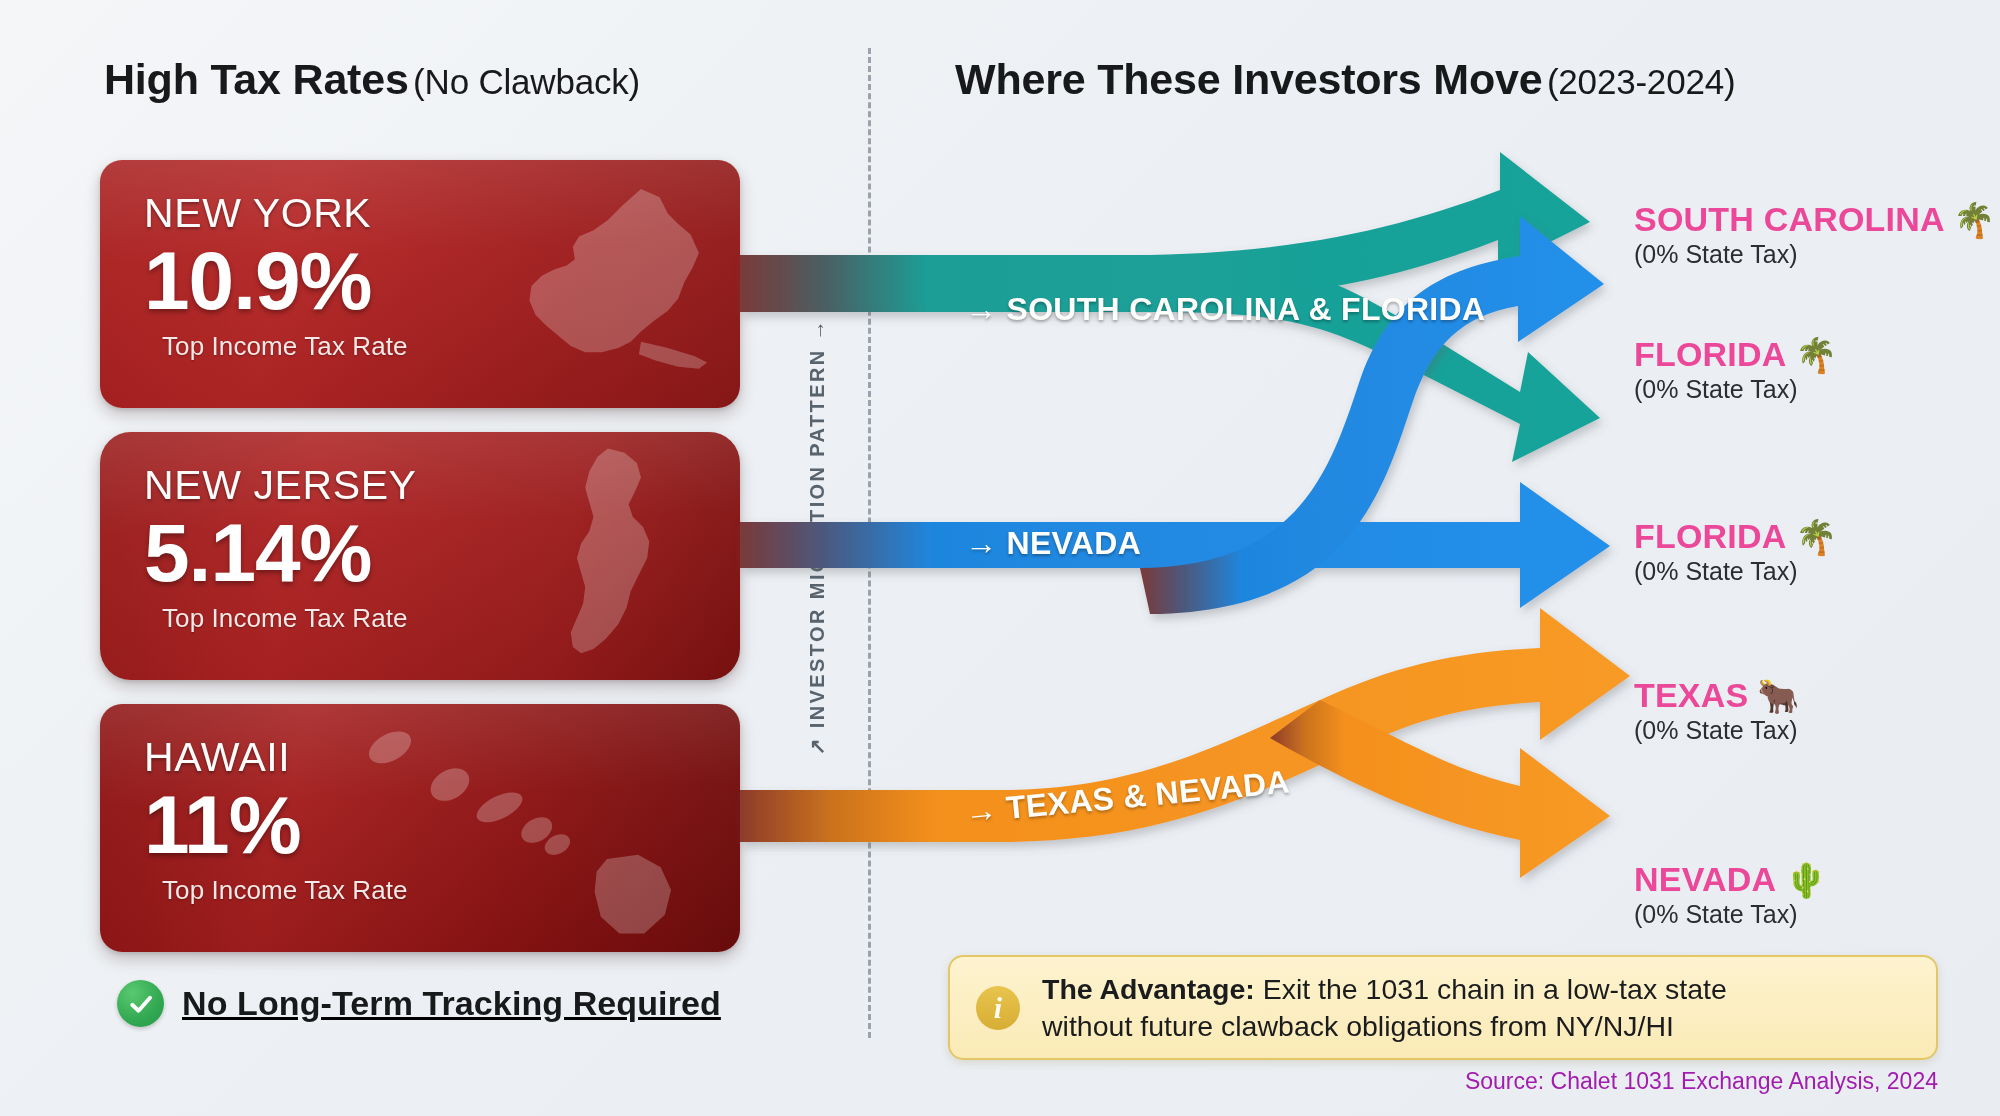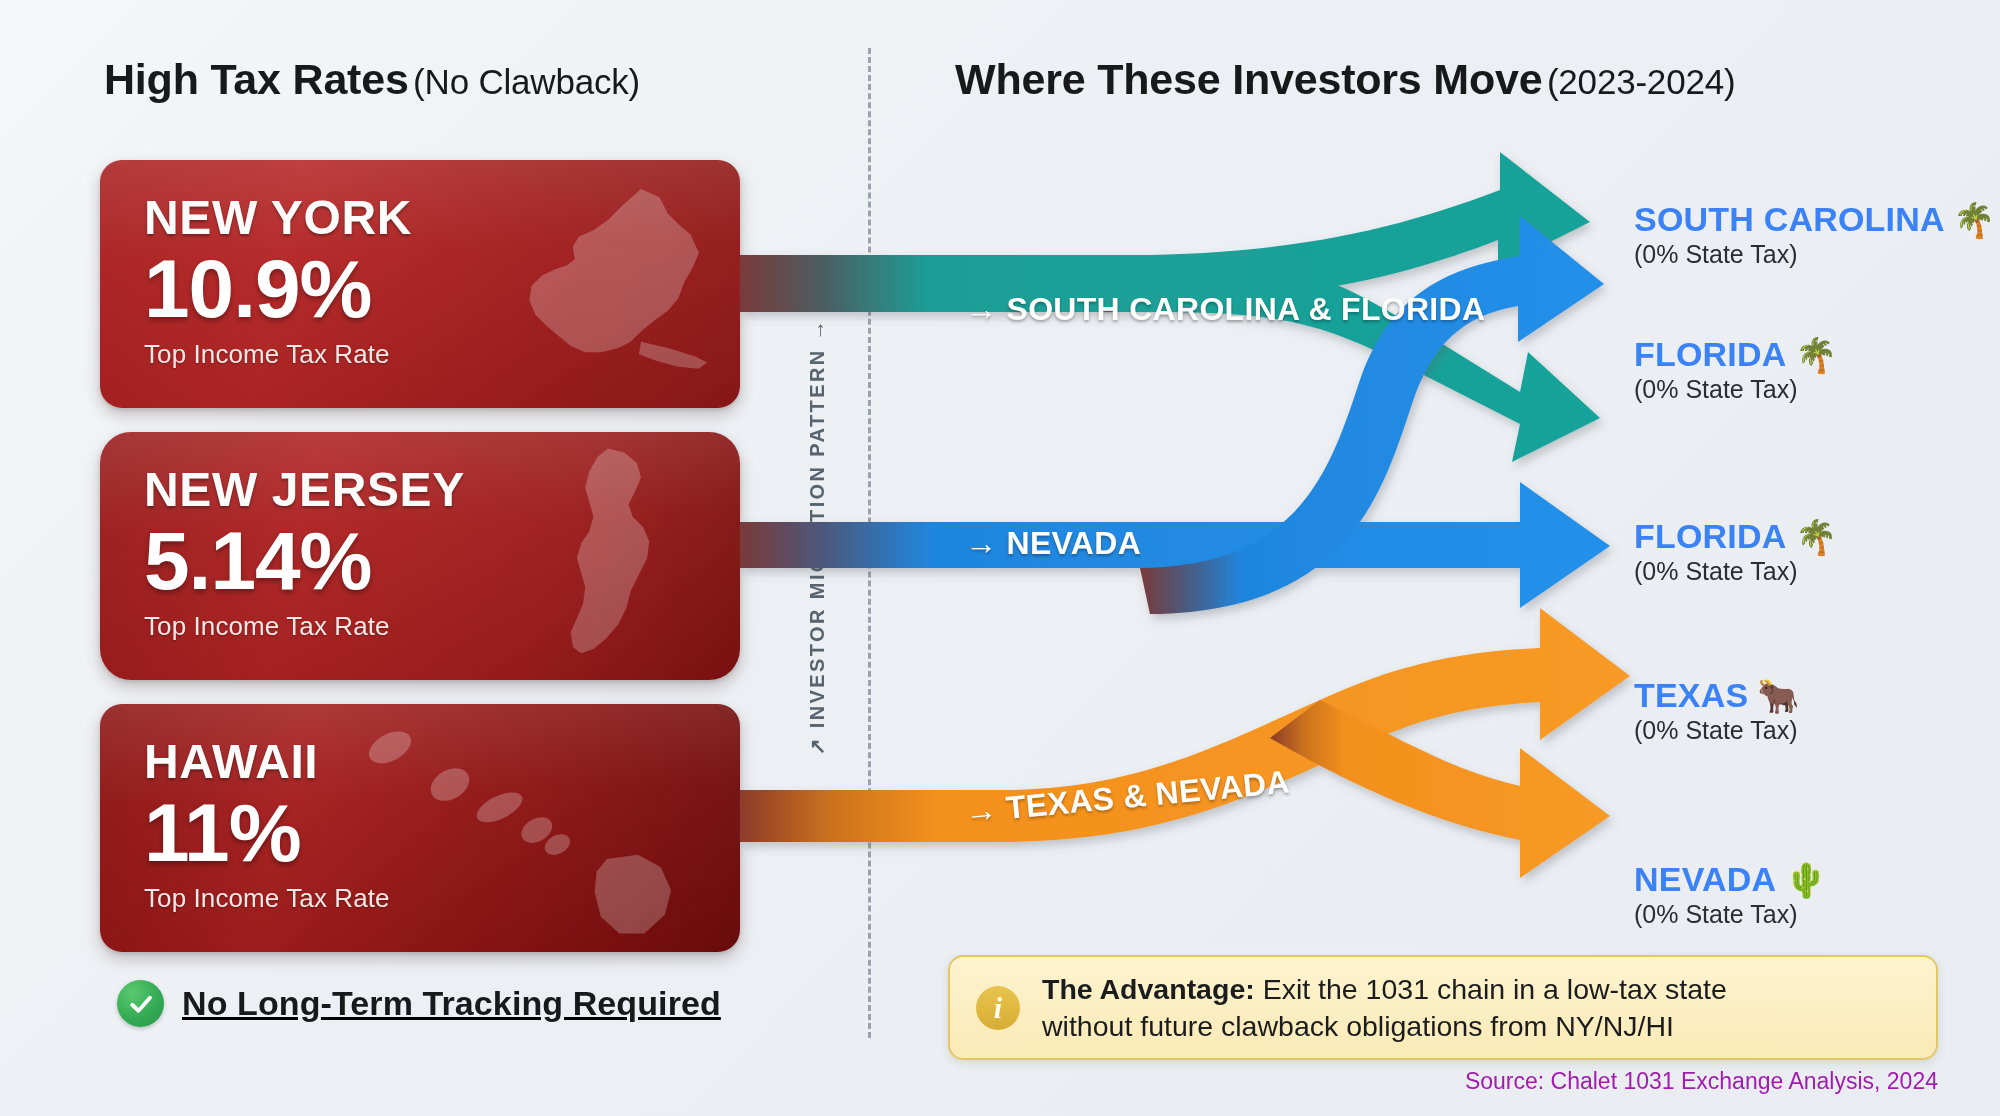--- a/index.html
+++ b/index.html
@@ -26,31 +26,32 @@
     box-shadow: 0 7px 16px rgba(40,10,10,0.22), 0 2px 4px rgba(0,0,0,0.12);
   }
   .card .sheen {
     position:absolute; inset:0;
     background:linear-gradient(178deg, rgba(255,255,255,0.13) 0%, rgba(255,255,255,0.03) 38%, rgba(0,0,0,0.06) 100%);
     pointer-events:none;
   }
   .card .statemap { position:absolute; right:6px; top:0; height:100%; opacity:.24; }
   .card .cbody { position:absolute; left:44px; top:30px; z-index:3; }
   .card .cname {
-    font-size:48px; font-weight:bold; color:#fdfcfb; letter-spacing:0.6px;
+    font-size:41px; font-weight:normal; color:#fdfcfb; letter-spacing:0.6px;
     text-shadow:0 2px 3px rgba(0,0,0,.35);
   }
   .card .crate {
     font-size:82px; font-weight:bold; color:#ffffff; line-height:0.98;
     margin-top:4px; letter-spacing:-1px;
     text-shadow:0 3px 5px rgba(0,0,0,.33);
   }
   .card .clab {
     font-size:26px; color:#f6e8e6; margin-top:10px; letter-spacing:0.1px;
     text-shadow:0 1px 2px rgba(0,0,0,.3);
+    margin-left:18px;
   }
   #card-0 { top:160px; background:linear-gradient(103deg,#a81f1f 0%,#b42525 30%,#a01d1d 68%,#8e1818 100%); }
   #card-1 { top:432px; background:linear-gradient(103deg,#981a1a 0%,#ae2222 32%,#9c1c1c 70%,#7e1111 100%);border-radius:31px; }
   #card-2 { top:704px; background:linear-gradient(103deg,#8c1212 0%,#a41d1d 30%,#8a1212 68%,#6e0c0c 100%); }
 
   
   #divider {
     position:absolute; left:868px; top:48px; width:0; height:990px;
     border-left:3px dashed #9aa3ad;
   }
@@ -68,21 +69,21 @@
     position:absolute; white-space:nowrap; color:#fdfdfb; font-weight:bold;
     text-shadow:0 2px 3px rgba(0,0,0,.3); z-index:6;
   }
   #flowlab-0 { left:965px; top:259px; font-size:32px; letter-spacing:0.3px;margin-top:32px; }
   #flowlab-1 { left:965px; top:525px; font-size:32px; letter-spacing:0.3px; }
   #flowlab-2 { left:965px; top:794px; font-size:32px; letter-spacing:0.3px; transform:rotate(-5.4deg); transform-origin:left center;}
 
   
   .dest { position:absolute; left:1634px; white-space:nowrap; }
   .dest .dname {
-    font-size:34px; font-weight:bold; color:#3b82f6; letter-spacing:0.2px;
+    font-size:34px; font-weight:bold; color:#ec4899; letter-spacing:0.2px;
     display:flex; align-items:center; gap:9px;
   }
   .dest .dsub { font-size:25px; color:#2a2d31; margin-top:1px; }
   .dest .demo { display:inline-block; line-height:1; }
   #dest-0 { top:200px; }
   #dest-1 { top:335px; }
   #dest-2 { top:517px; }
   #dest-3 { top:676px; }
   #dest-4 { top:860px; }
 

